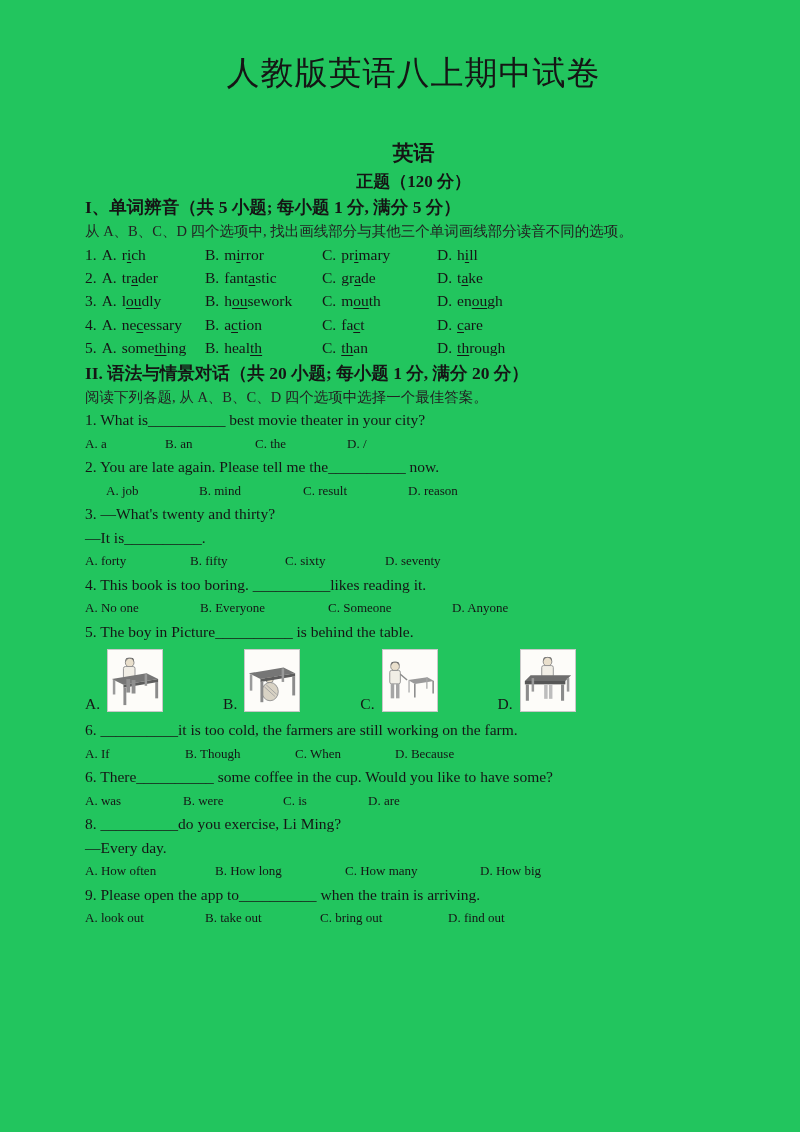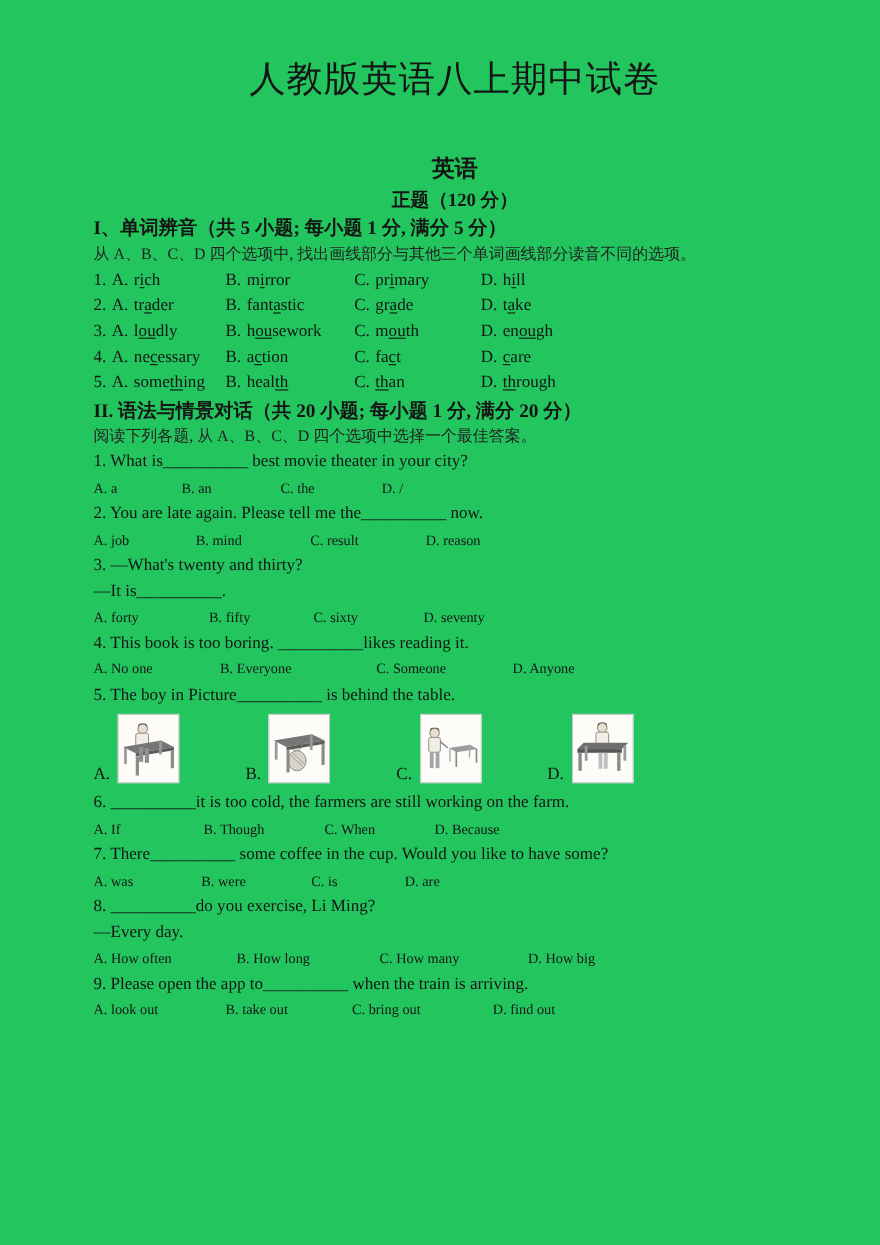--- a/index.html
+++ b/index.html
@@ -41,23 +41,23 @@
   .num{margin-right:5px;}
   .lbl{margin-right:5px;}
   .u{text-decoration:underline;text-underline-offset:2px;text-decoration-thickness:1px;}
 
   
   .s2{margin-top:2px;}
   .line{font-size:15.5px;line-height:23.5px;white-space:nowrap;}
   .opt-row{display:flex;font-size:13px;line-height:23.5px;white-space:nowrap;}
   .opt-row .opt{flex:0 0 auto;}
   .r1 .opt:nth-child(1){width:80px;}  .r1 .opt:nth-child(2){width:90px;}  .r1 .opt:nth-child(3){width:92px;}
-  .r2 .opt:nth-child(1){width:93px;}  .r2 .opt:nth-child(2){width:104px;} .r2 .opt:nth-child(3){width:105px;}
+  .r2 .opt:nth-child(1){width:93px;margin-left:21px;}  .r2 .opt:nth-child(2){width:104px;} .r2 .opt:nth-child(3){width:105px;}
   .r3 .opt:nth-child(1){width:105px;} .r3 .opt:nth-child(2){width:95px;}  .r3 .opt:nth-child(3){width:100px;}
-  .r4 .opt:nth-child(1){width:115px;} .r4 .opt:nth-child(2){width:128px;} .r4 .opt:nth-child(3){width:124px;margin-left:14px;}
+  .r4 .opt:nth-child(1){width:115px;} .r4 .opt:nth-child(2){width:128px;} .r4 .opt:nth-child(3){width:124px;}
   .r6 .opt:nth-child(1){width:100px;} .r6 .opt:nth-child(2){width:110px;} .r6 .opt:nth-child(3){width:100px;}
   .r7 .opt:nth-child(1){width:98px;}  .r7 .opt:nth-child(2){width:100px;} .r7 .opt:nth-child(3){width:85px;}
   .r8 .opt:nth-child(1){width:130px;} .r8 .opt:nth-child(2){width:130px;} .r8 .opt:nth-child(3){width:135px;}
   .r9 .opt:nth-child(1){width:120px;} .r9 .opt:nth-child(2){width:115px;} .r9 .opt:nth-child(3){width:128px;}
 
   
   .pics{display:flex;align-items:flex-end;margin-top:3px;height:66px;}
   .pic-group{display:flex;align-items:flex-end;}
   .pic-group + .pic-group{margin-left:60px;}
   .pic-label{font-size:15.5px;line-height:17px;margin-right:7px;}
@@ -227,21 +227,21 @@
       </div>
 
       <div class="line" style="margin-top:6px;">6. __________it is too cold, the farmers are still working on the farm.</div>
       <div class="opt-row r6">
         <span class="opt">A. If</span>
         <span class="opt">B. Though</span>
         <span class="opt">C. When</span>
         <span class="opt">D. Because</span>
       </div>
 
-      <div class="line">7. There__________ some coffee in the cup. Would you like to have some?</div>
+      <div class="line">6. There__________ some coffee in the cup. Would you like to have some?</div>
       <div class="opt-row r7">
         <span class="opt">A. was</span>
         <span class="opt">B. were</span>
         <span class="opt">C. is</span>
         <span class="opt">D. are</span>
       </div>
 
       <div class="line">8. __________do you exercise, Li Ming?</div>
       <div class="line">—Every day.</div>
       <div class="opt-row r8">

